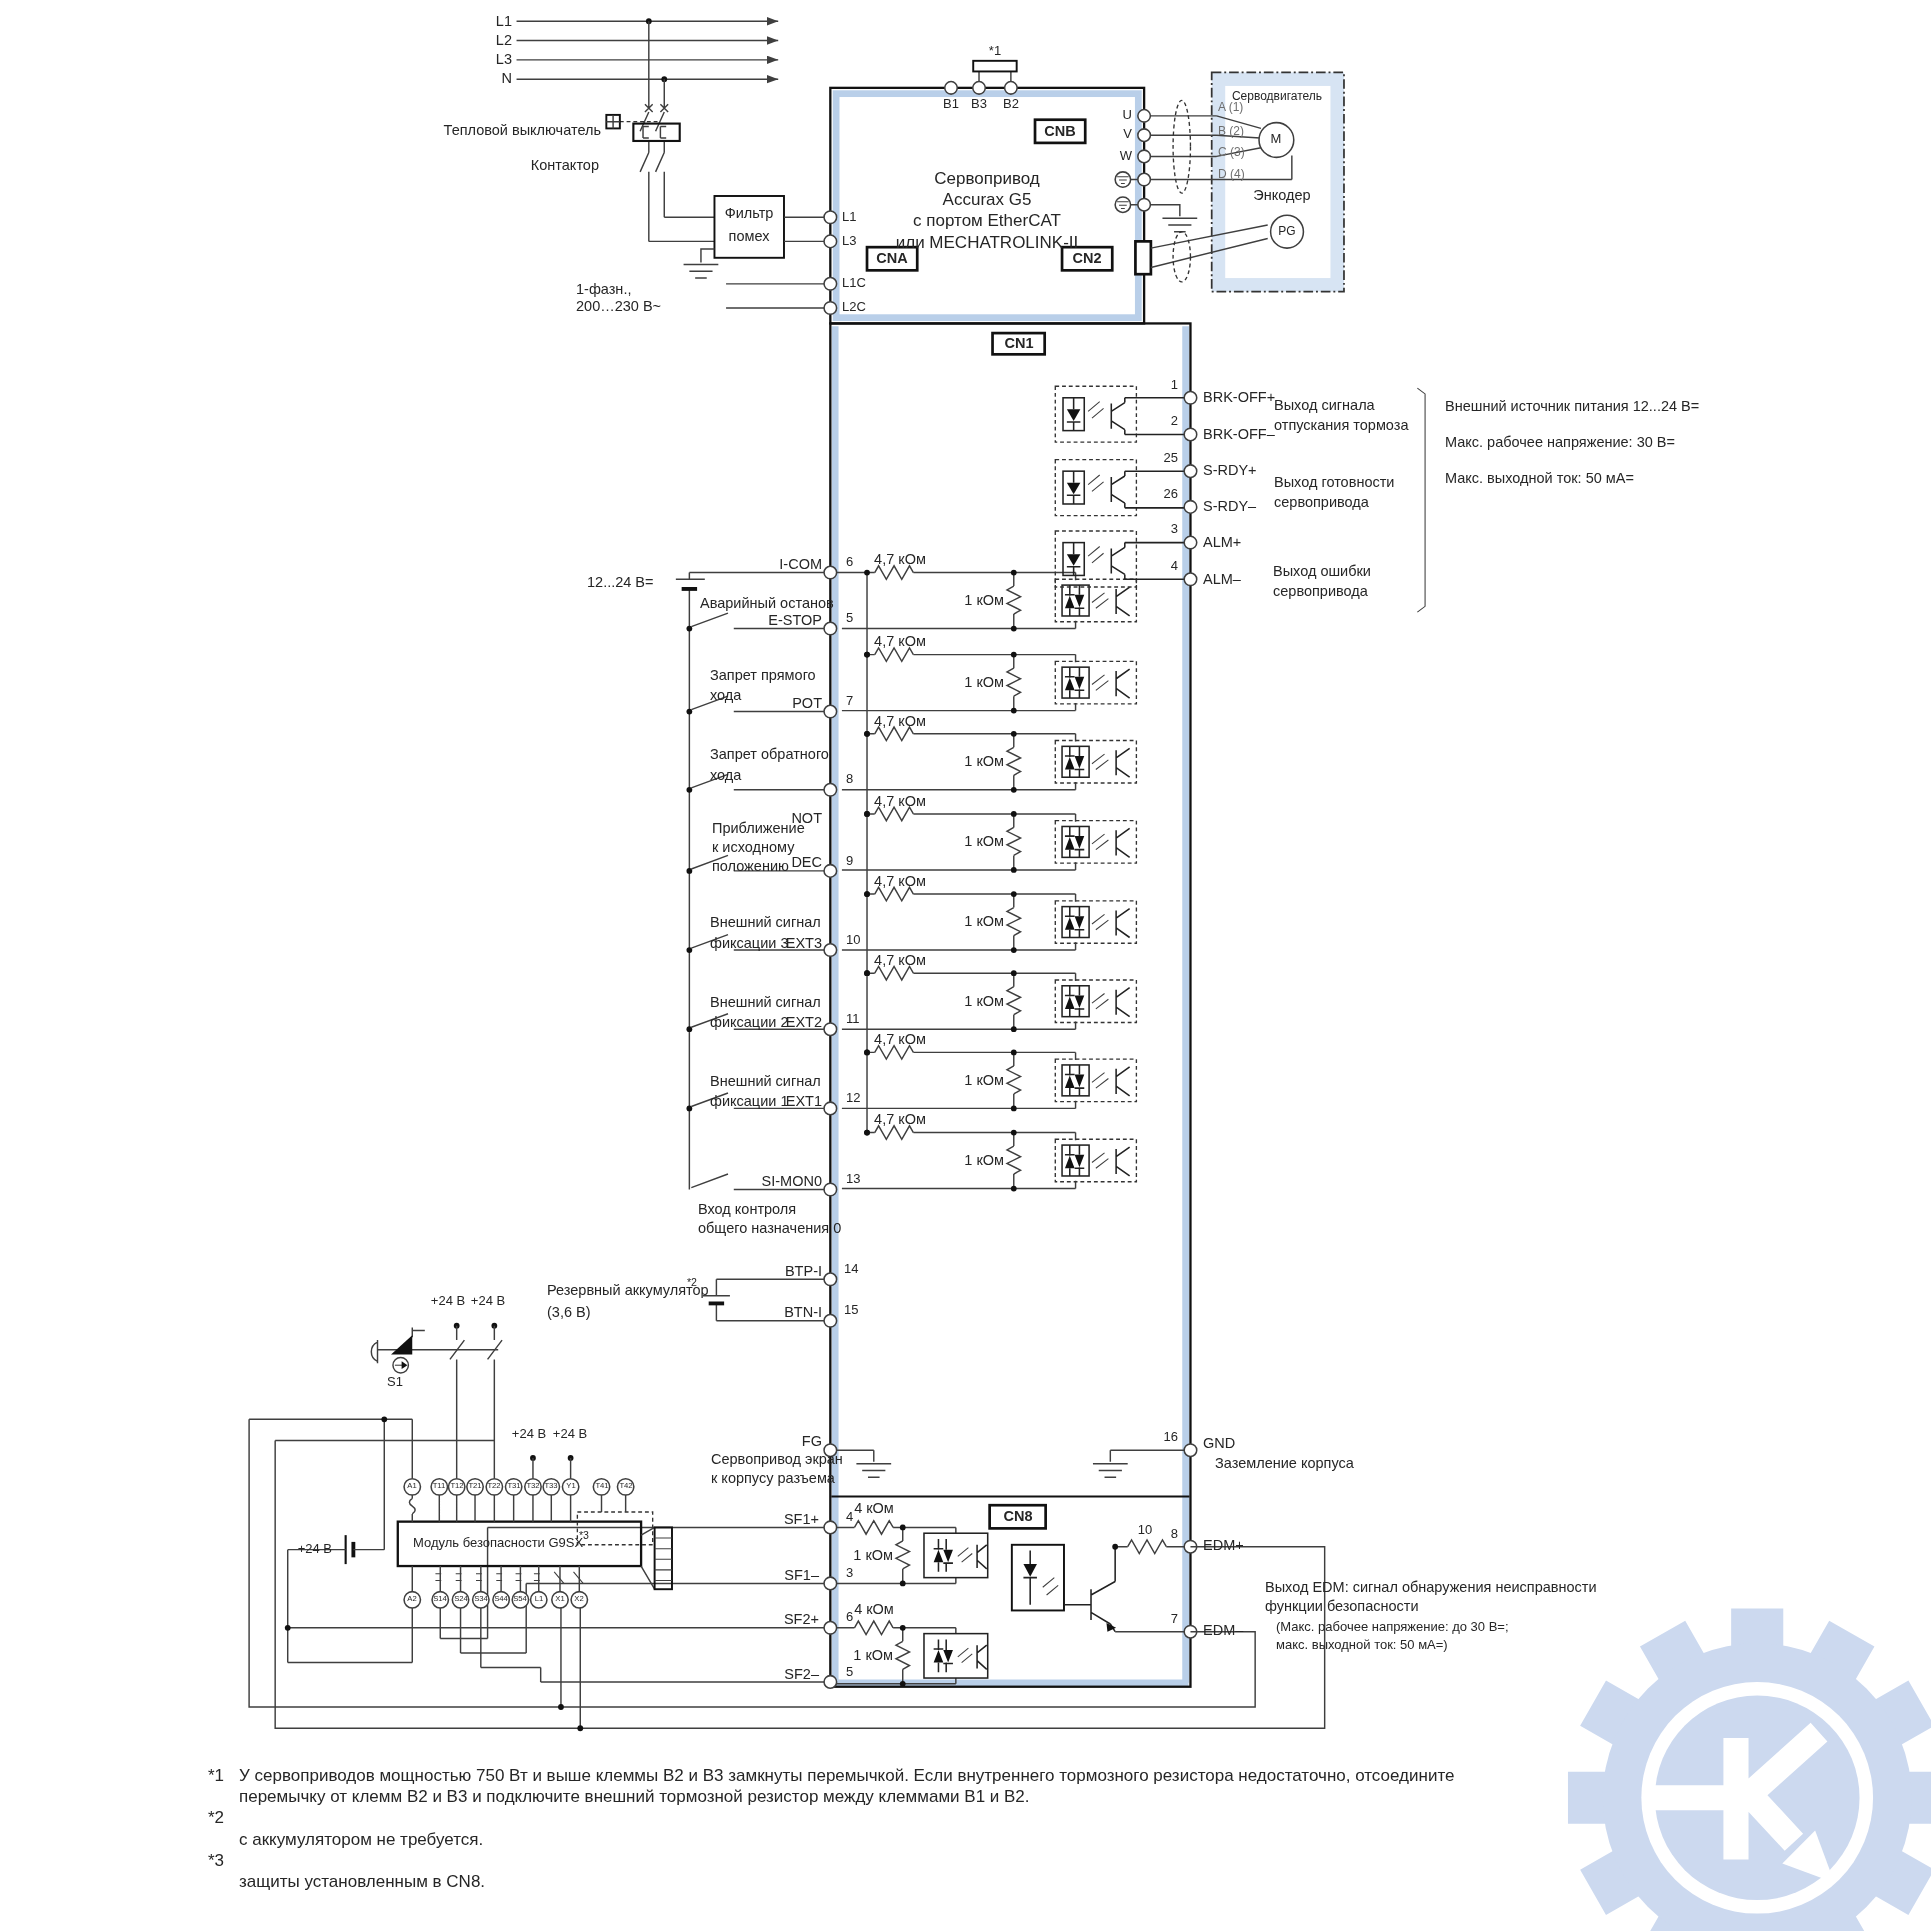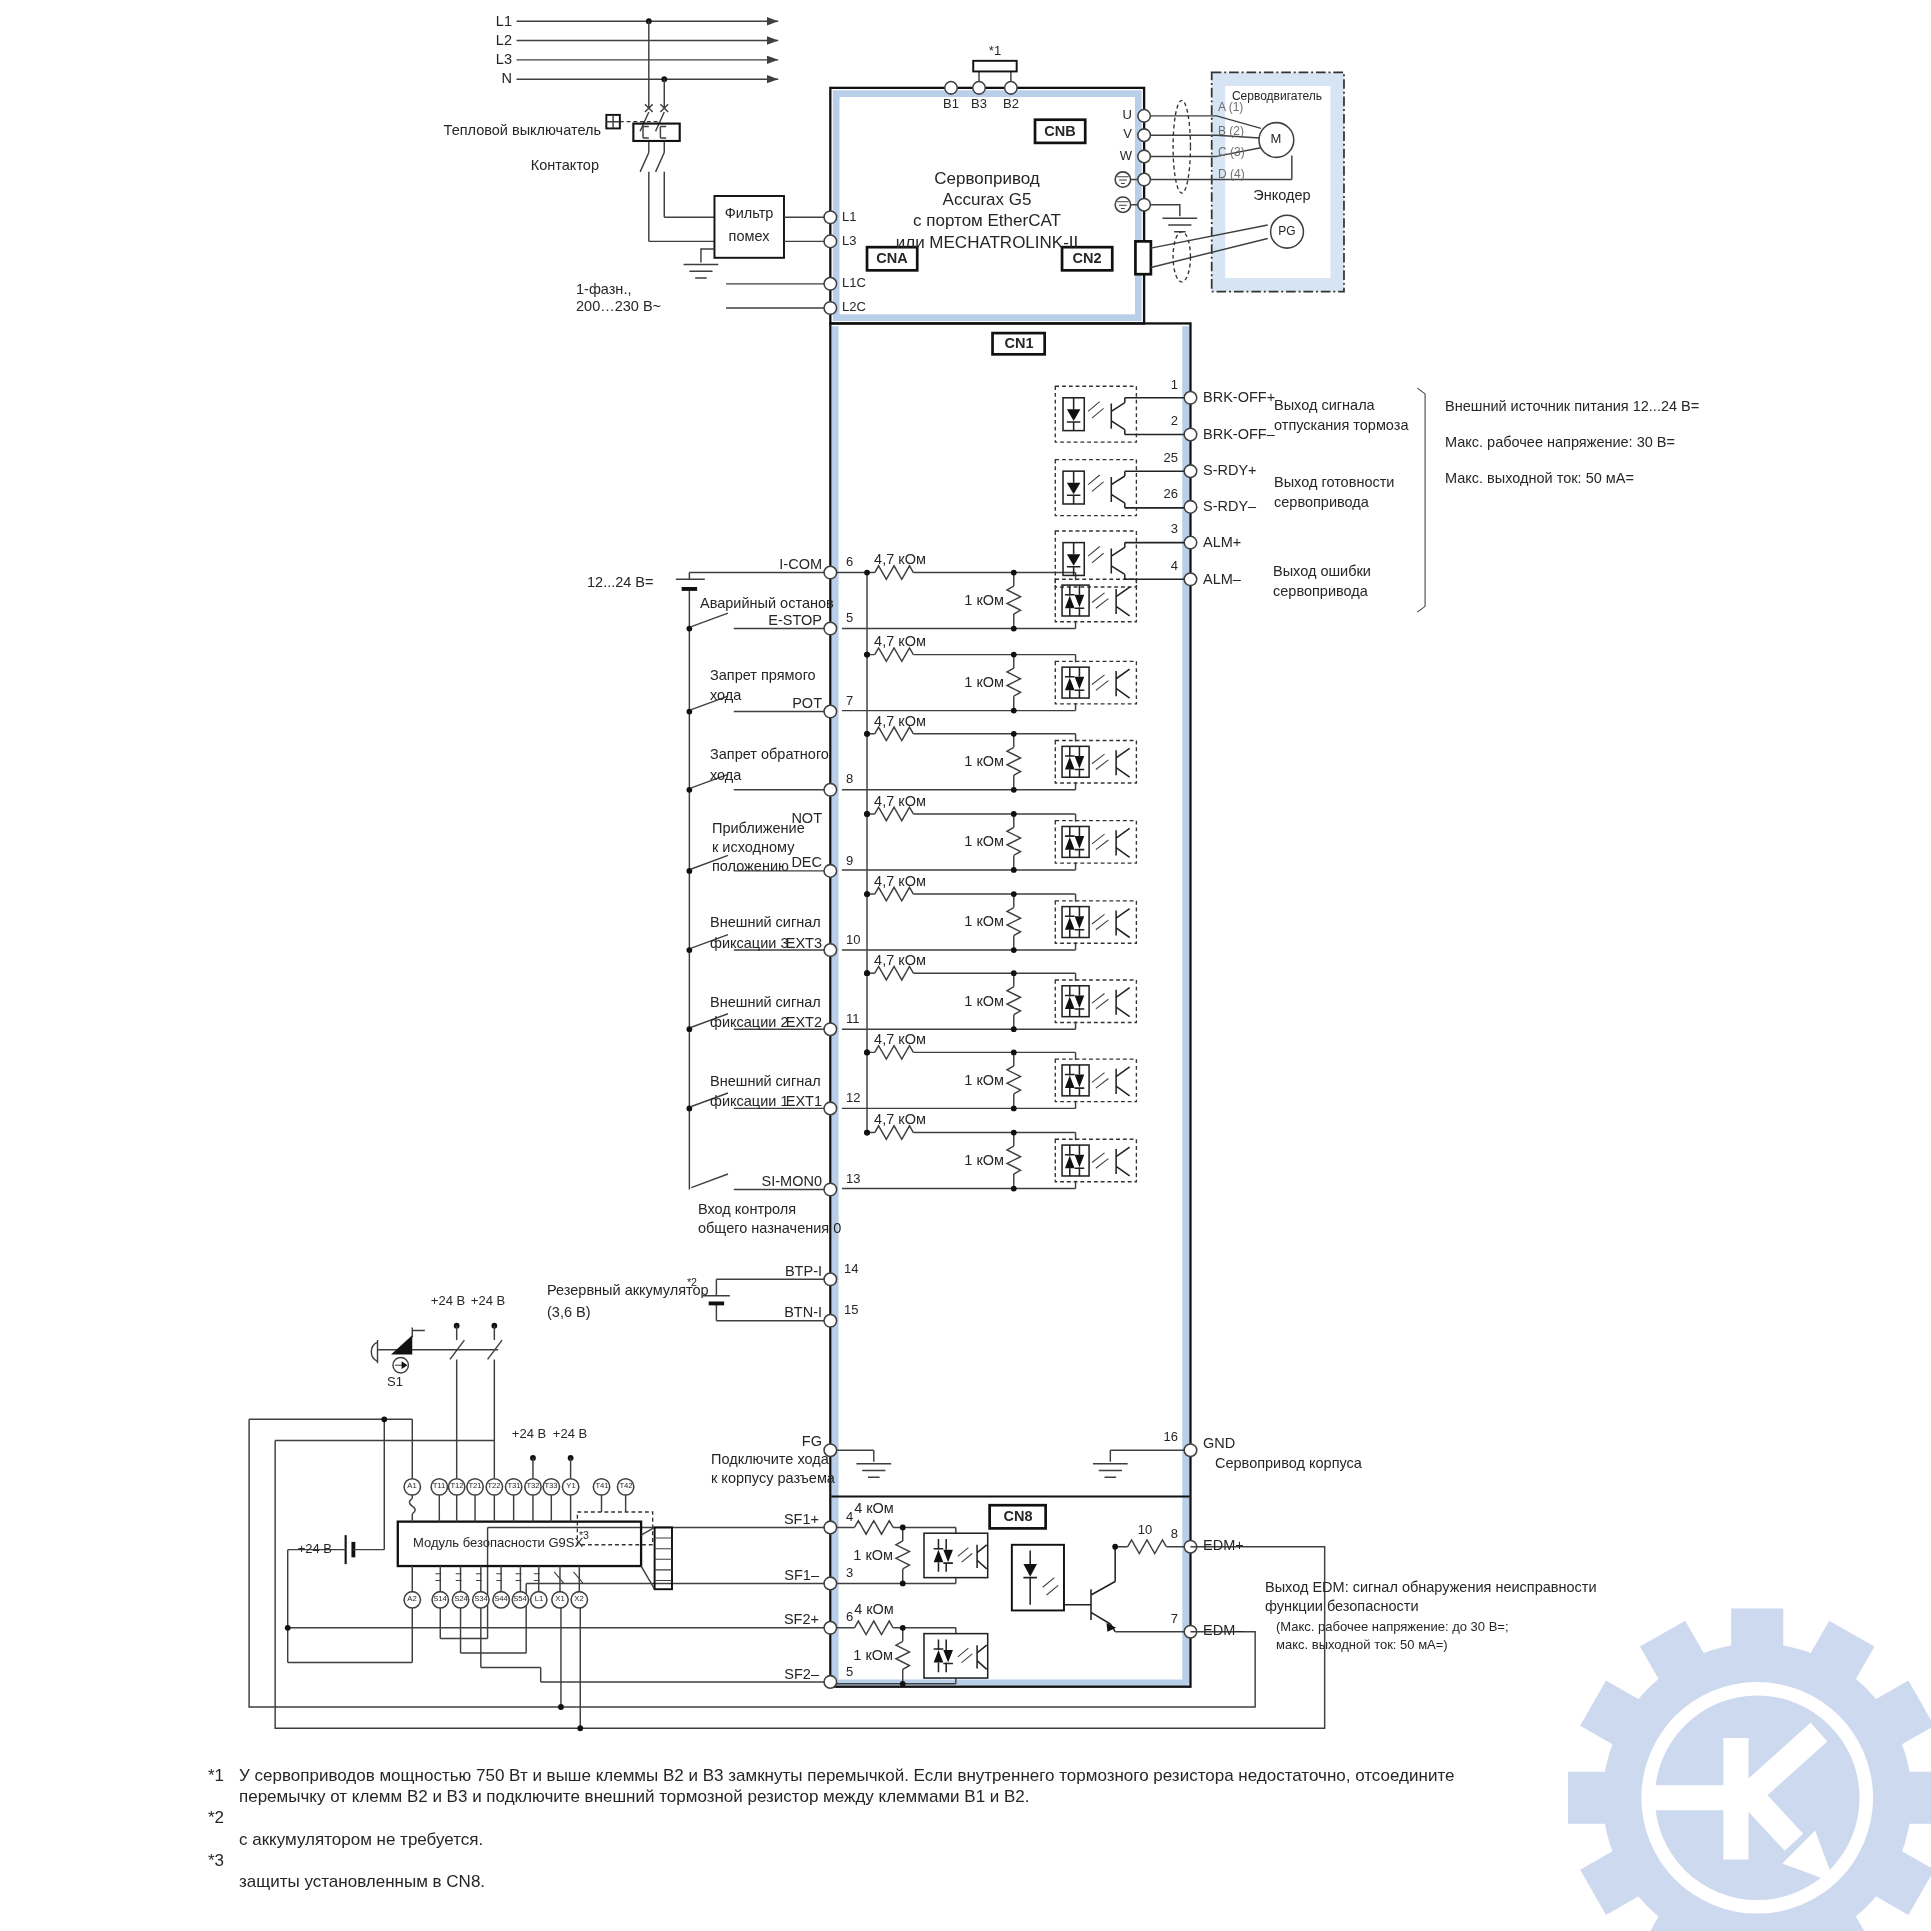--- a/index.html
+++ b/index.html
@@ -409,25 +409,25 @@
 
 <div class="t" style="left:547px;top:1282px">Резервный аккумулятор</div>
 <div class="t s11" style="left:687px;top:1276px">*2</div>
 <div class="t" style="left:547px;top:1304px">(3,6 В)</div>
 <div class="t" style="right:1109px;top:1263px">BTP-I</div>
 <div class="t s13" style="left:844px;top:1262px">14</div>
 <div class="t" style="right:1109px;top:1304px">BTN-I</div>
 <div class="t s13" style="left:844px;top:1303px">15</div>
 
 <div class="t" style="right:1109px;top:1433px">FG</div>
-<div class="t" style="left:711px;top:1451px">Подключите хода</div>
+<div class="t" style="left:711px;top:1451px">Сервопривод экран</div>
 <div class="t" style="left:711px;top:1470px">к корпусу разъема</div>
 <div class="t s13" style="right:753px;top:1430px">16</div>
 <div class="t" style="left:1203px;top:1435px">GND</div>
-<div class="t" style="left:1215px;top:1455px">Сервопривод корпуса</div>
+<div class="t" style="left:1215px;top:1455px">Заземление корпуса</div>
 
 <div class="t s13" style="right:753px;top:378px">1</div>
 <div class="t" style="left:1203px;top:389px">BRK-OFF+</div>
 <div class="t s13" style="right:753px;top:414px">2</div>
 <div class="t" style="left:1203px;top:426px">BRK-OFF–</div>
 <div class="t" style="left:1274px;top:397px">Выход сигнала</div>
 <div class="t" style="left:1274px;top:417px">отпускания тормоза</div>
 <div class="t s13" style="right:753px;top:451px">25</div>
 <div class="t" style="left:1203px;top:462px">S-RDY+</div>
 <div class="t s13" style="right:753px;top:487px">26</div>

